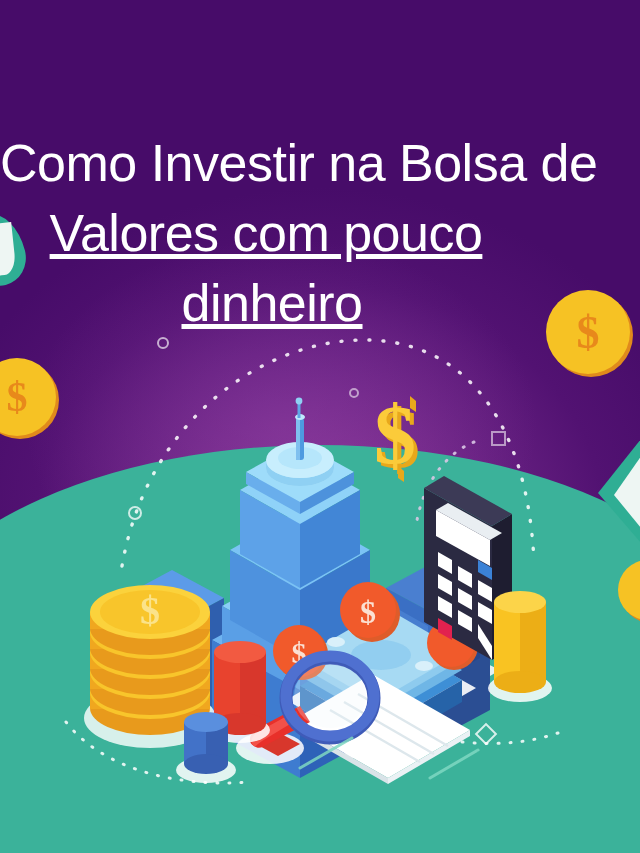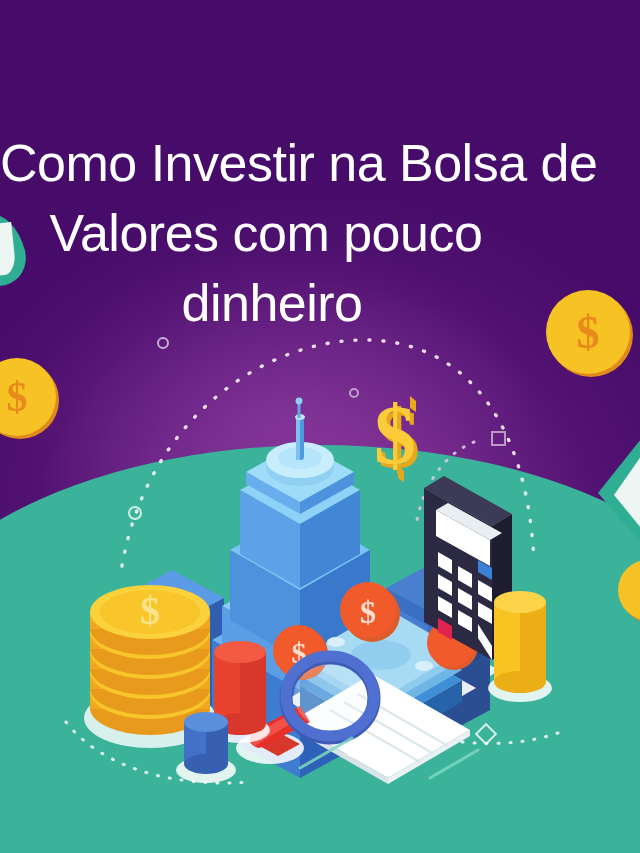--- a/index.html
+++ b/index.html
@@ -148,21 +148,21 @@
     z-index:40;
   }
   .title {
     color:#FFFFFF;
     font-size:52px;
     line-height:70px;
     font-weight:300;
     letter-spacing:-0.5px;
     white-space:nowrap;
   }
-  .title .l2, .title .l3 { white-space:nowrap; }
+  .title .l2, .title .l3 { white-space:nowrap;text-decoration:underline; }
   .title .l1 { display:block; }
   .title .l2 { display:block; }
   .title .l3 { display:block;margin-left:12px; }
 </style>
 </head>
 <body>
 
 <div id="stage">
 
   <div class="bg-base"></div>

